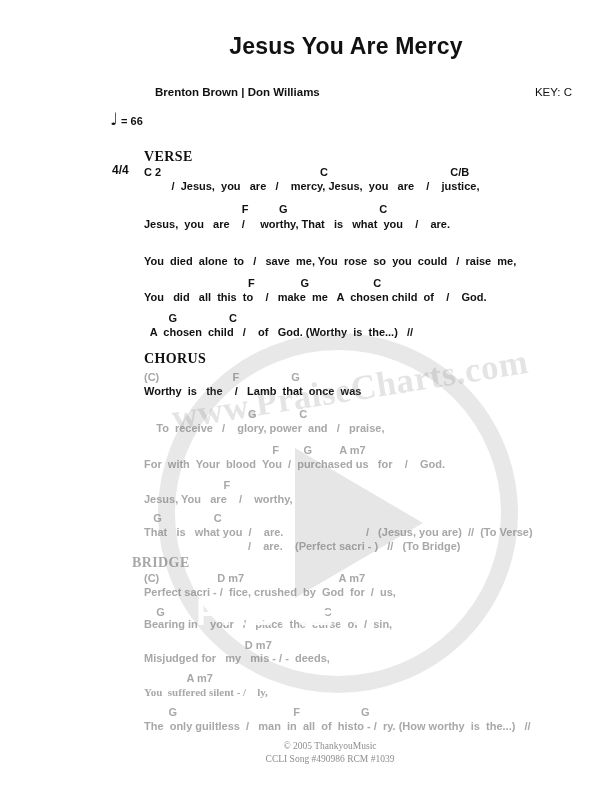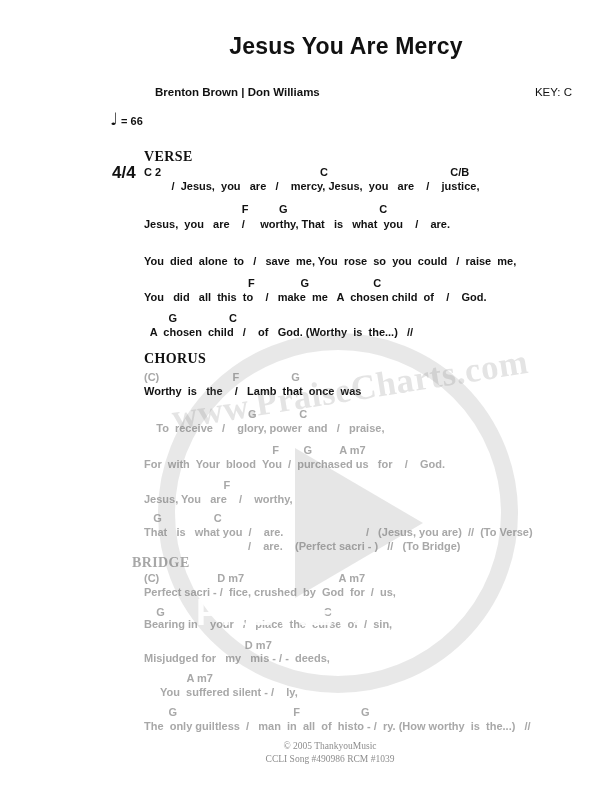--- a/index.html
+++ b/index.html
@@ -63,21 +63,21 @@
     font-family: "DejaVu Sans", sans-serif;
     font-size: 17px;
     line-height: 1;
     position: relative;
     top: -1px;
   }
   .meter {
     position: absolute;
     top: 163px;
     left: 72px;
-    font-size: 17px;
+    font-size: 12px;
     font-weight: bold;
   }
 
   
   .section-label {
     position: absolute;
     font-family: "Liberation Serif", serif;
     font-size: 14px;
     font-weight: bold;
     letter-spacing: 0.4px;
@@ -218,21 +218,21 @@
   <div class="chordline faded" style="top:572px; left:104px;">(C)                   D m7                               A m7</div>
   <div class="lyricline faded" style="top:586px; left:104px;">Perfect sacri - /  fice, crushed  by  God  for  /  us,</div>
 
   <div class="chordline faded" style="top:606px; left:104px;">    G                                                    C</div>
   <div class="lyricline faded" style="top:618px; left:104px;">Bearing in    your   /   place  the  curse  of  /  sin,</div>
 
   <div class="chordline faded" style="top:639px; left:104px;">                                 D m7</div>
   <div class="lyricline faded" style="top:652px; left:104px;">Misjudged for   my   mis - / -  deeds,</div>
 
   <div class="chordline faded" style="top:672px; left:104px;">              A m7</div>
-  <div class="lyricline faded" style="top:686px; left:120px;">You  suffered silent - /    ly,</div>
+  <div class="lyricline faded" style="top:686px; left:104px;font-family:Liberation Serif, serif;">You  suffered silent - /    ly,</div>
 
   <div class="chordline faded" style="top:706px; left:104px;">        G                                      F                    G</div>
   <div class="lyricline faded" style="top:720px; left:104px;">The  only guiltless  /   man  in  all  of  histo - /  ry. (How worthy  is  the...)   //</div>
 
   <div class="footer">
     <div>© 2005 ThankyouMusic</div>
     <div>CCLI Song #4909​86        RCM #1039</div>
   </div>
 
   <div class="wm-wrap">

